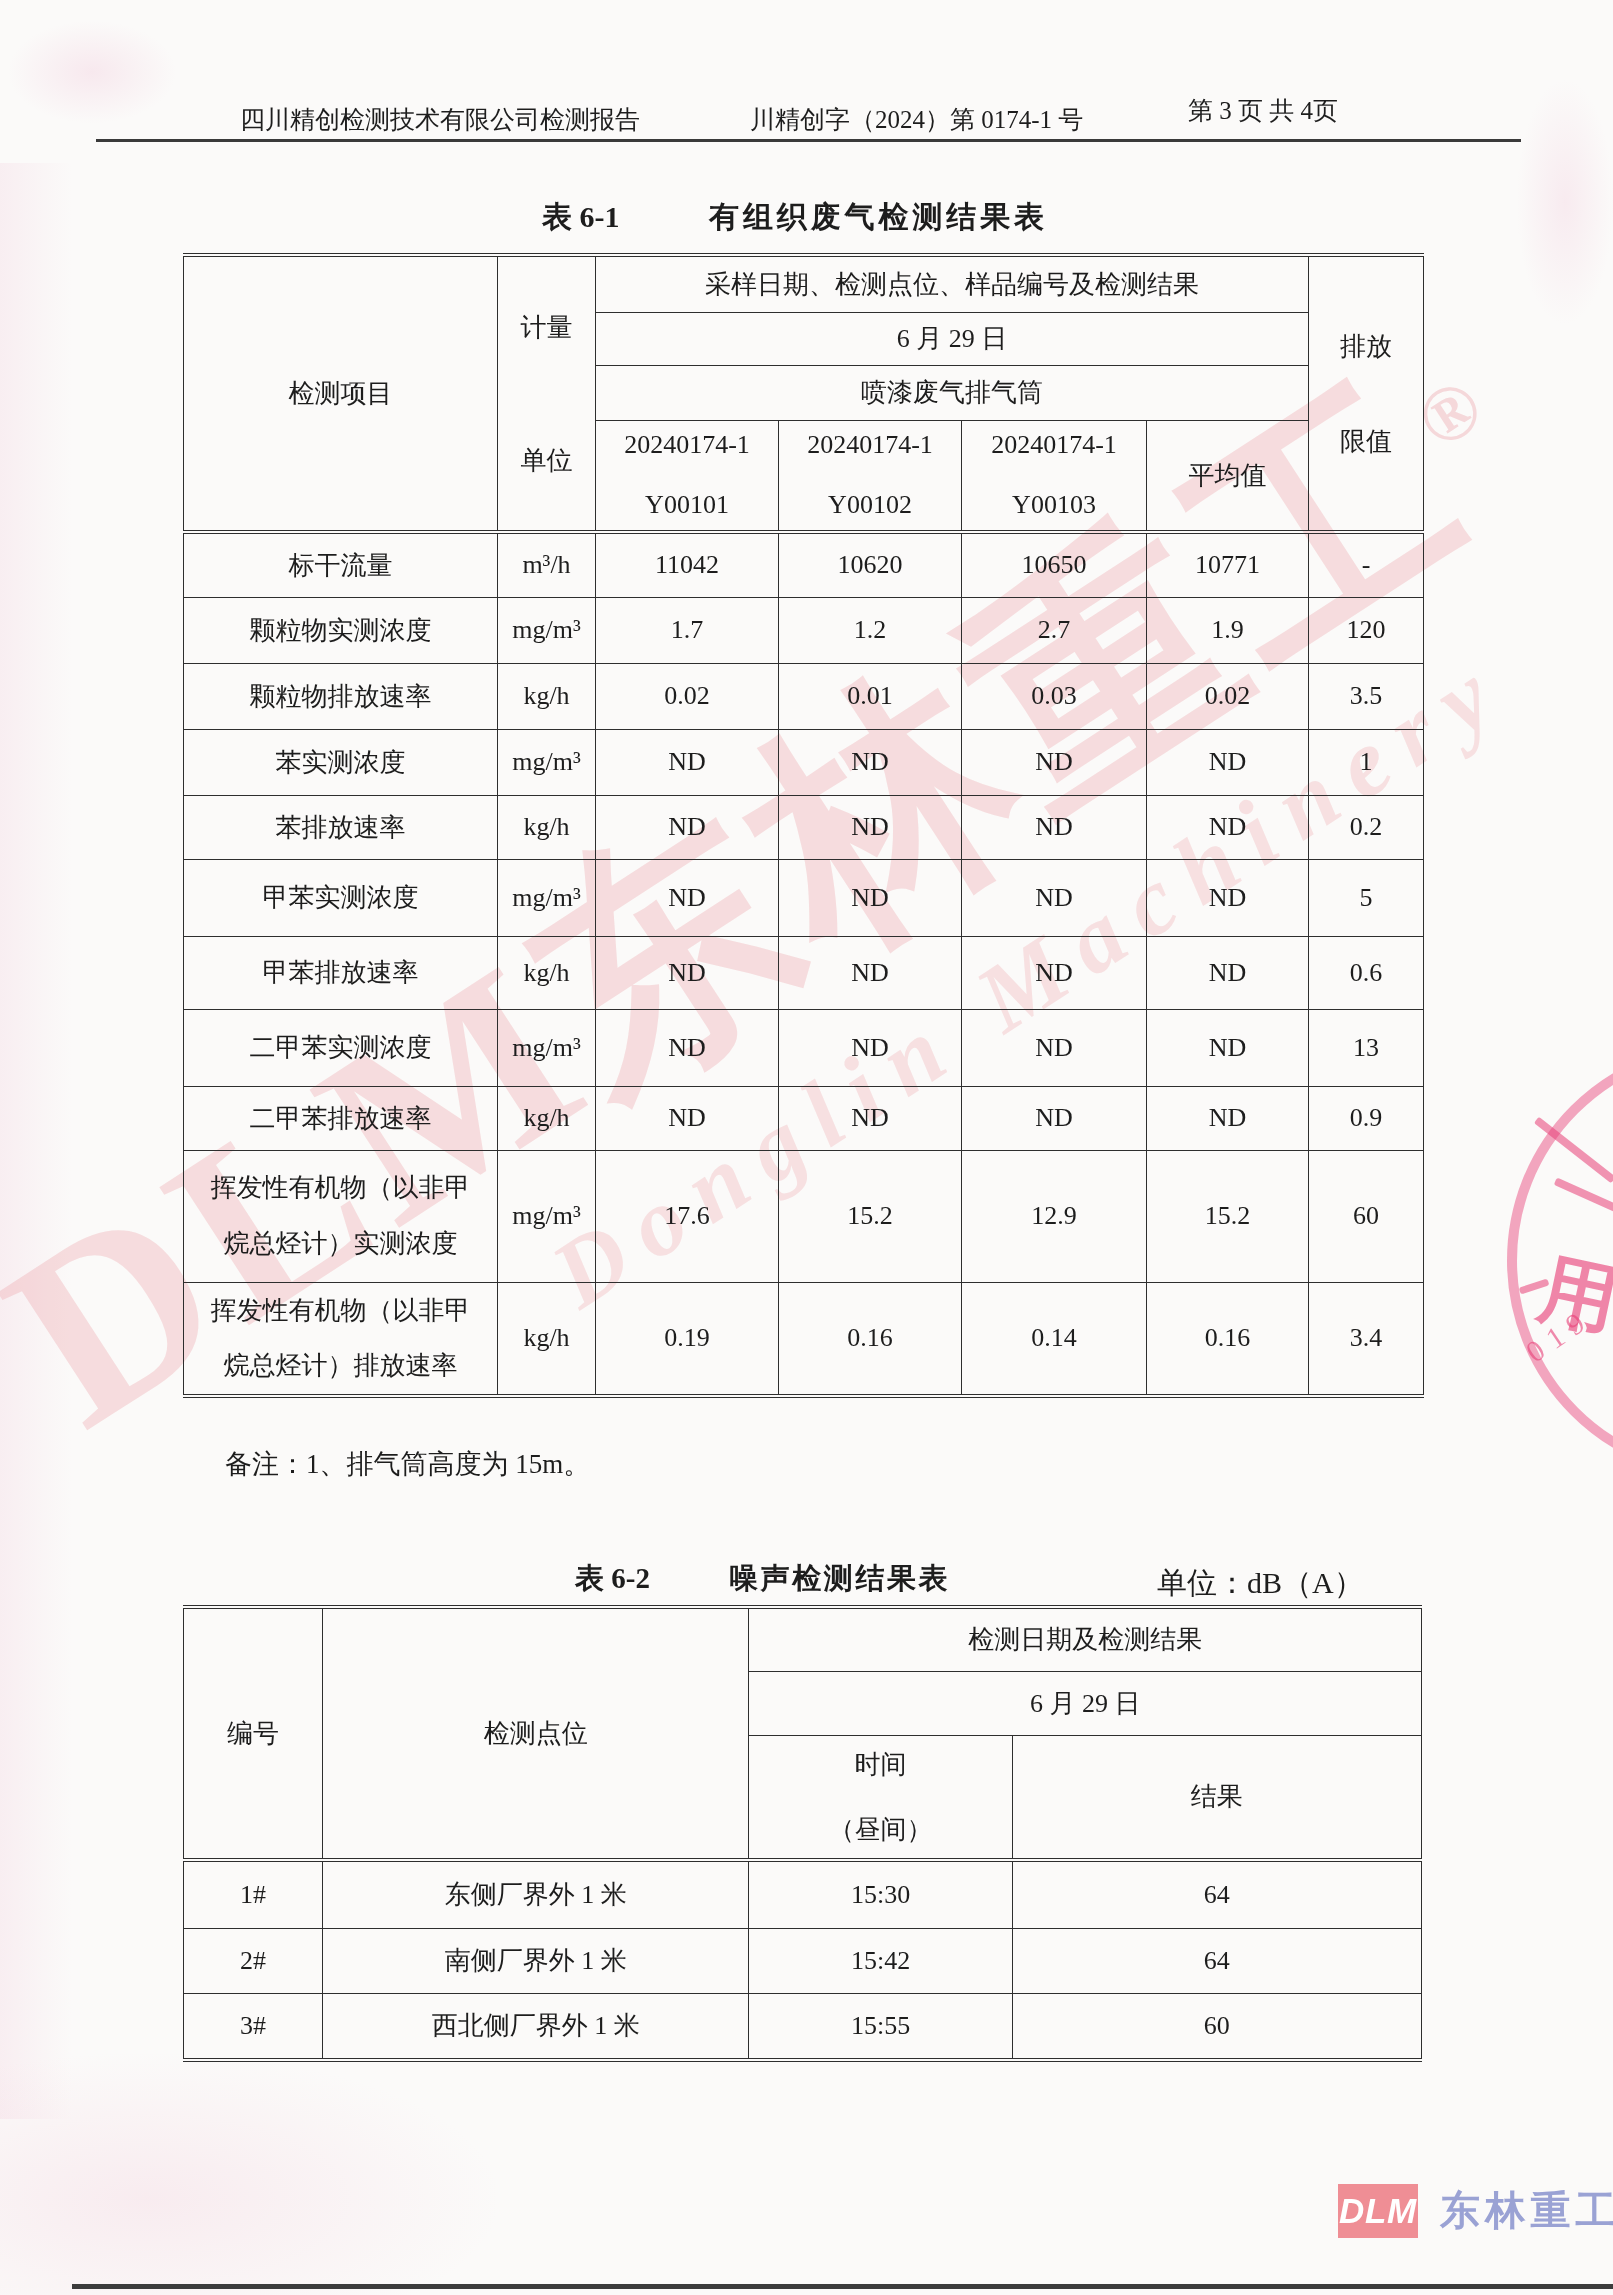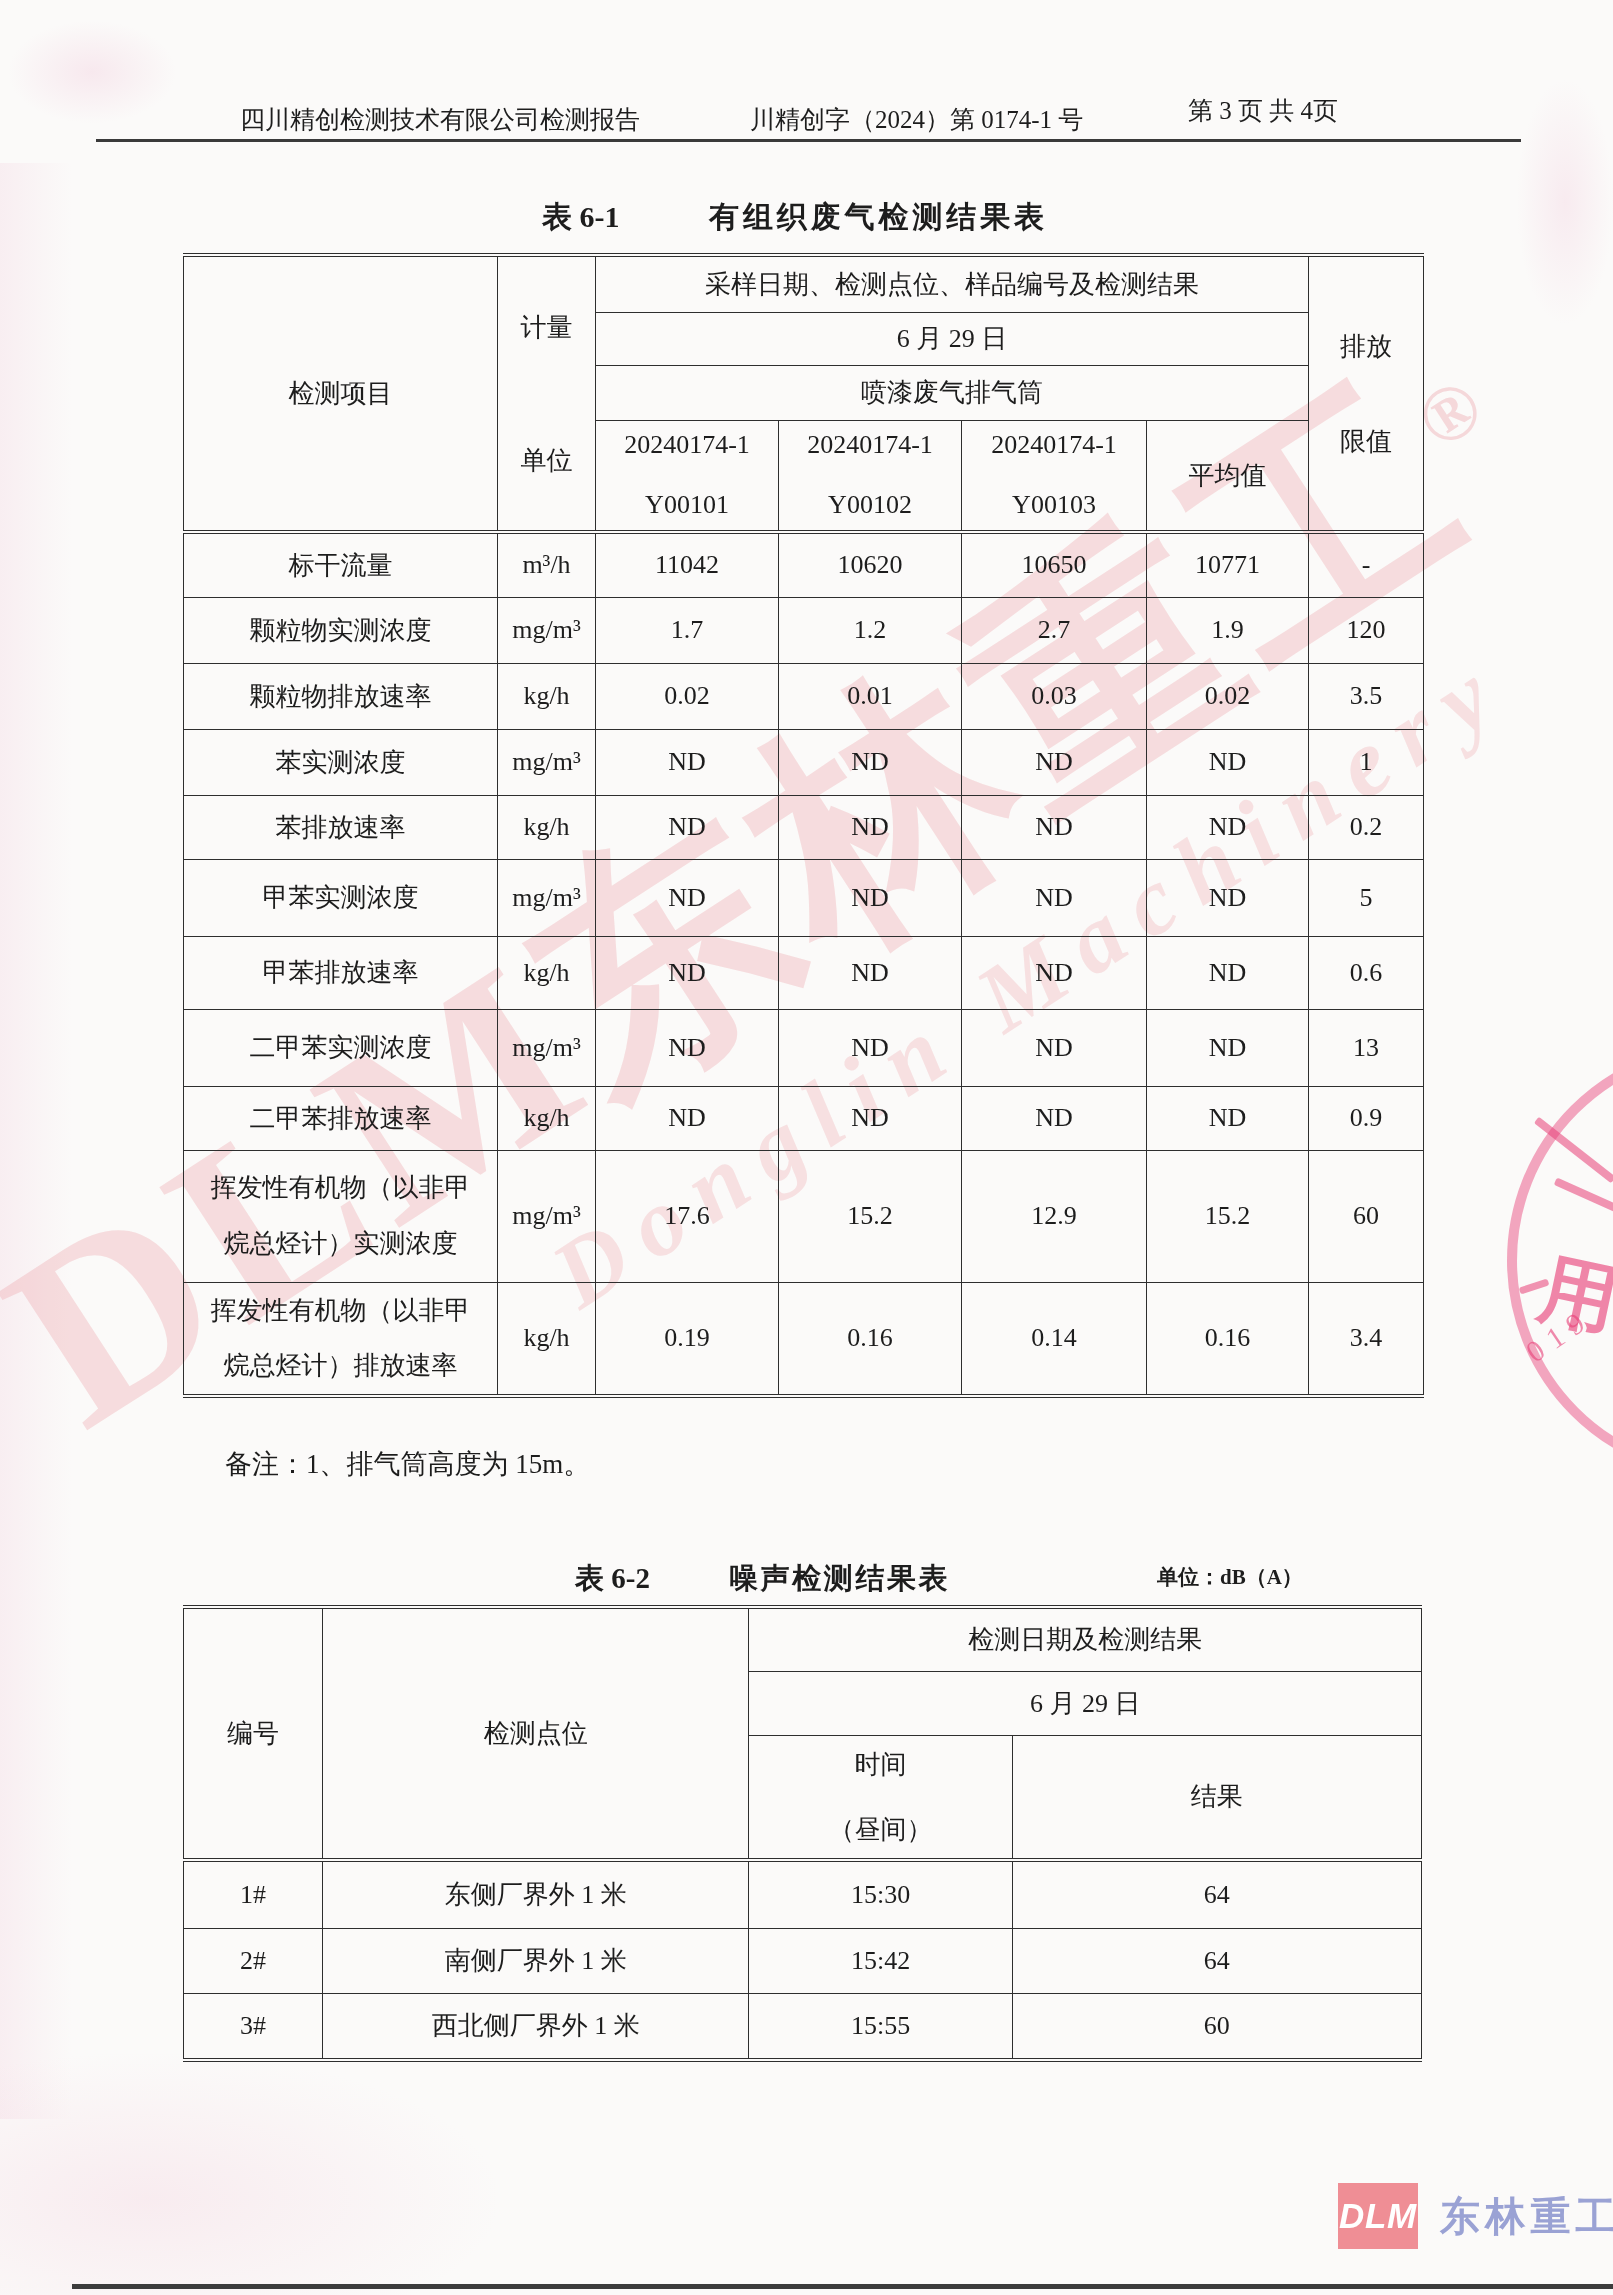--- a/index.html
+++ b/index.html
@@ -45,21 +45,21 @@
   .hdr-left{left:240px;top:103px;text-align:center;}
   .hdr-mid{left:750px;top:103px;}
   .hdr-right{left:1188px;top:94px;}
   .hdr-rule{position:absolute;left:96px;top:139px;width:1425px;height:3.3px;background:#3a3a3a;z-index:2;}
   
   .tbl-title{position:absolute;z-index:2;font-weight:bold;white-space:nowrap;}
   .t1-label{left:542px;top:197px;font-size:30px;}
   .t1-title{left:709px;top:197px;font-size:30px;letter-spacing:3.9px;}
   .t2-label{left:575px;top:1559px;font-size:29px;}
   .t2-title{left:729px;top:1559px;font-size:29px;letter-spacing:2.6px;}
-  .t2-unit{position:absolute;left:1157px;top:1563px;font-size:21px;font-weight:bold;z-index:2;white-space:nowrap;}
+  .t2-unit{position:absolute;left:1157px;top:1563px;font-size:30px;font-weight:normal;z-index:2;white-space:nowrap;}
   
   .note{position:absolute;left:225px;z-index:2;font-size:27px;white-space:nowrap;text-align:center;}
   .note1{top:1446px;}
   .note2{top:1514px;}
   
   table.t{border-collapse:collapse;table-layout:fixed;position:absolute;z-index:1;
     border-top:4.6px double #2e2e2e;border-bottom:4.6px double #2e2e2e;
     border-left:1.3px solid #2e2e2e;border-right:1.3px solid #2e2e2e;}
   table.t td{border:1.3px solid #2e2e2e;text-align:center;vertical-align:middle;
     font-size:26px;padding:0 7.8px;overflow:hidden;}
@@ -67,21 +67,21 @@
   #t2{left:183px;top:1605px;width:1239px;}
   td.sep-top{border-top:4.6px double #2e2e2e !important;}
   .two-line span{display:block;}
   .gap-xl span:first-child{margin-bottom:98px;}
   .gap-lg span:first-child{margin-bottom:60px;}
   .gap-md span:first-child{margin-bottom:30px;}
   .sample-cell{font-size:25px;}
   .wrap-label{font-size:25px;line-height:2.15;padding:0 15.6px !important;}
   
   .footer-logo{position:absolute;left:1338px;top:2183px;z-index:2;display:flex;align-items:center;}
-  .logo-block{width:80px;height:66px;background:#ef8e95;color:#ffffff;
+  .logo-block{width:80px;height:54px;background:#ef8e95;color:#ffffff;
     display:flex;align-items:center;justify-content:center;
     font-family:"Liberation Sans","DejaVu Sans",sans-serif;
     font-weight:bold;font-style:italic;font-size:35px;letter-spacing:0.7px;}
   .logo-name{margin-left:22px;color:#9aa2d4;font-weight:bold;font-size:40px;letter-spacing:5.2px;white-space:nowrap;}
 </style>
 </head>
 <body>
 
 <div class="page">
 

